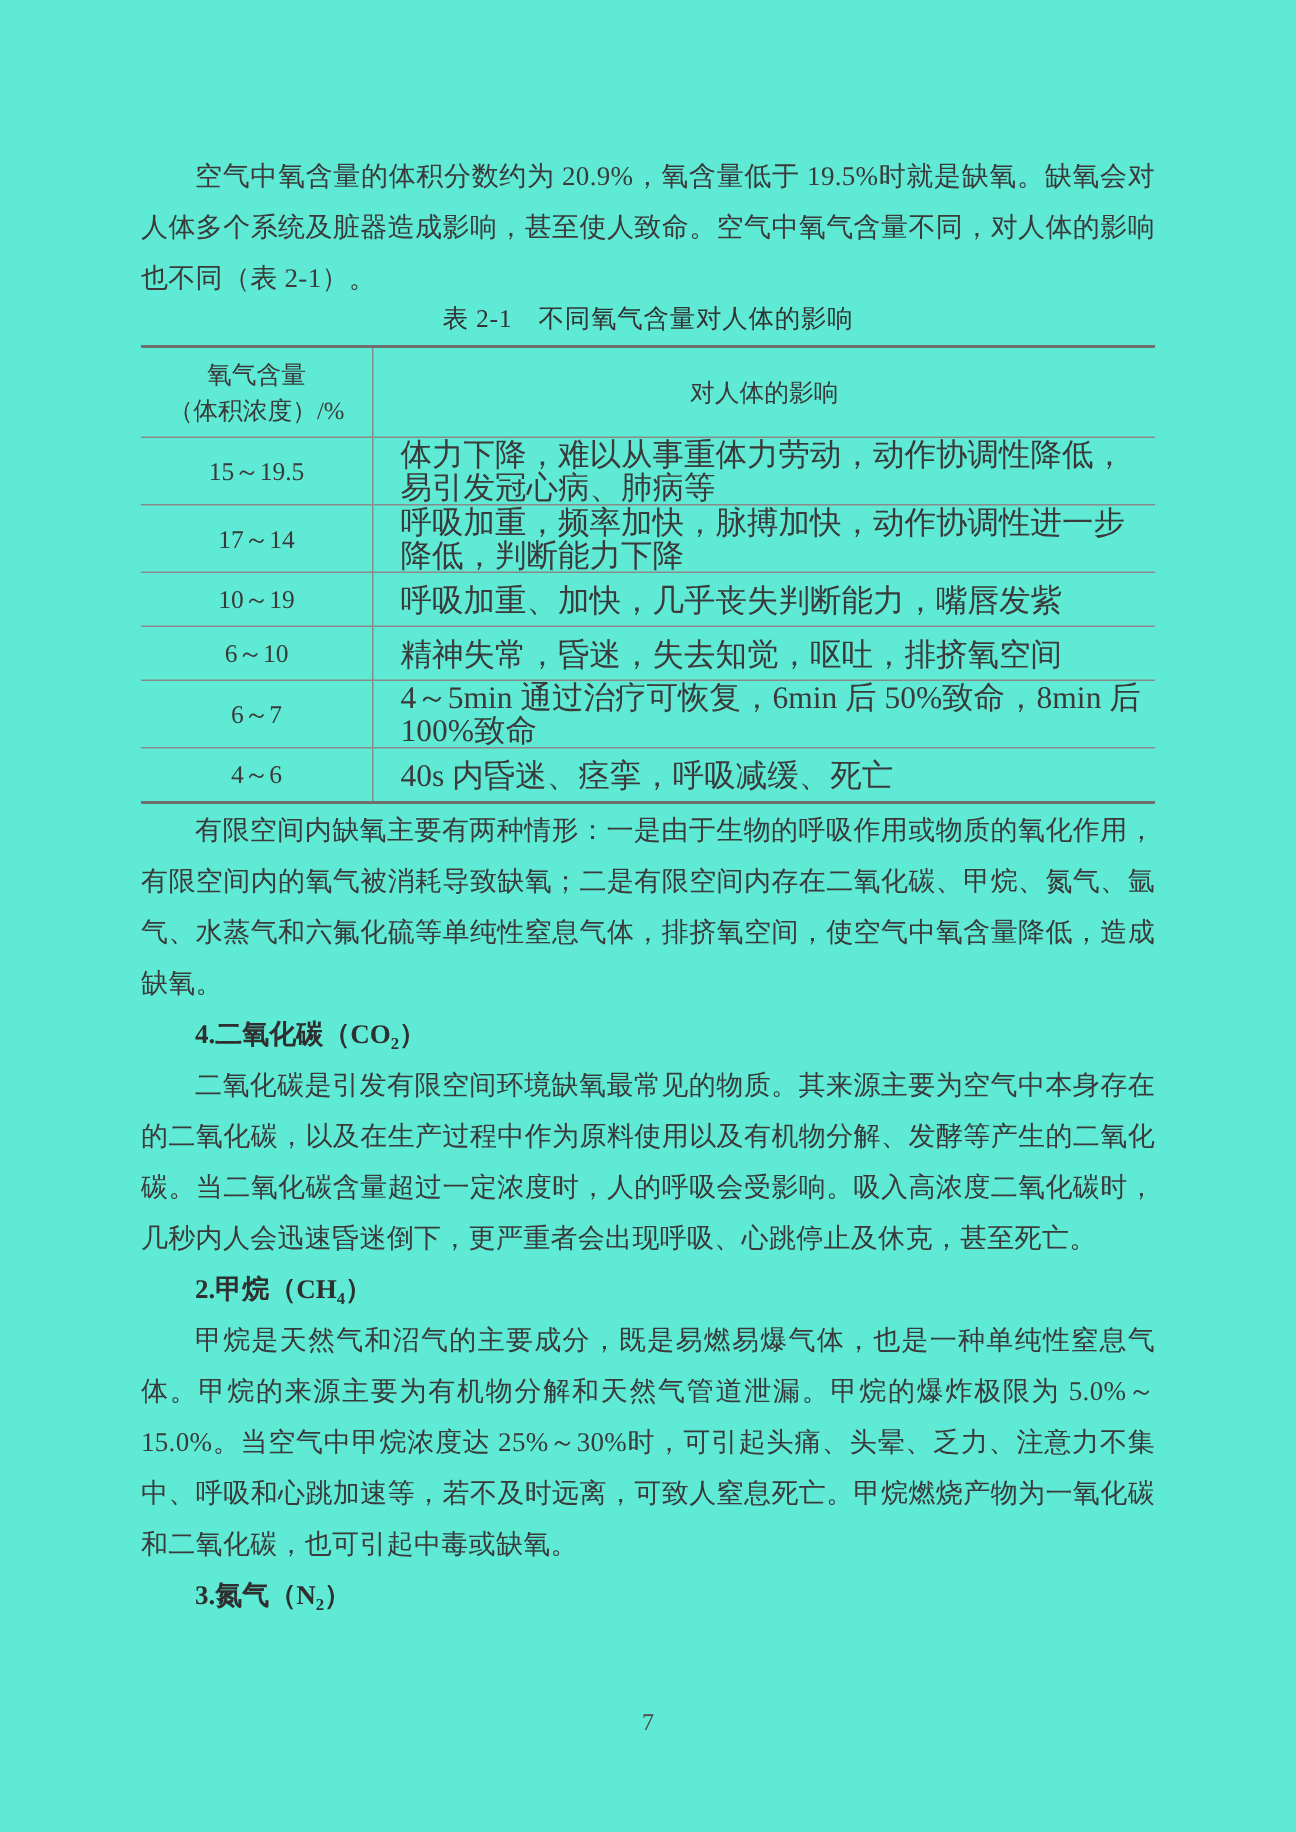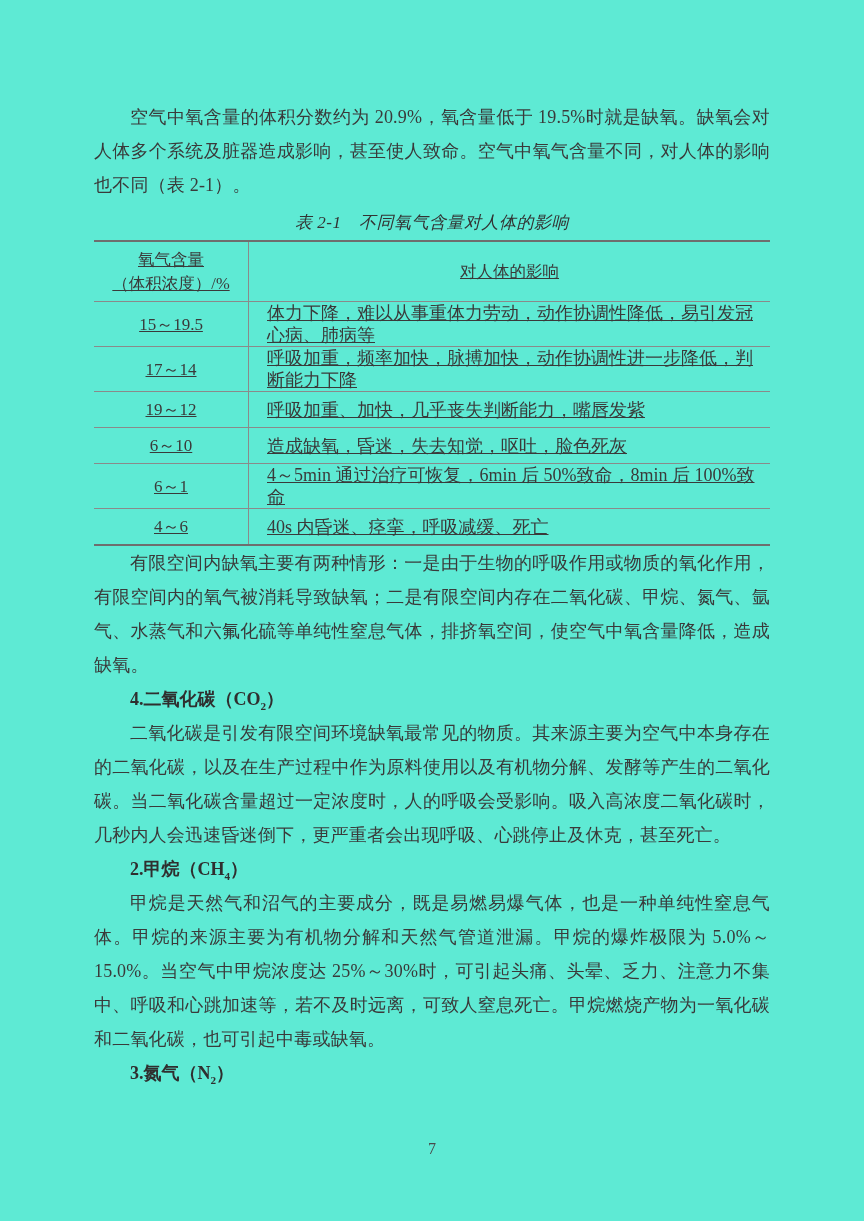--- a/index.html
+++ b/index.html
@@ -36,36 +36,33 @@
     line-height: 34px;
     font-weight: bold;
     text-indent: 2em;
     color: #2f2f2f;
   }
   .section-heading sub {
     font-size: 0.62em;
     line-height: 0;
   }
   .table-caption {
-    margin-top: 10px;
     text-align: center;
     font-size: 17px;
     line-height: 22px;
     letter-spacing: 0.5px;
     color: #333333;
-    font-style: italic;
   }
   table.oxygen-table {
     width: 100%;
     border-collapse: collapse;
     margin-top: 6px;
     border-top: 2px solid #6e6e6e;
     border-bottom: 2px solid #6e6e6e;
     color: #3a3a3a;
-    text-decoration: underline;
   }
   .oxygen-table th, .oxygen-table td {
     font-weight: normal;
     border-bottom: 1px solid #8a8a8a;
     vertical-align: middle;
   }
   .oxygen-table tbody tr:last-child td {
     border-bottom: none;
   }
   .oxygen-table .col-range {
@@ -83,21 +80,21 @@
   .oxygen-table th.col-effect {
     text-align: center;
     font-size: 16.5px;
   }
   .oxygen-table td {
     height: 33px;
   }
   .oxygen-table td.col-effect {
     text-align: left;
     padding: 0 8px 0 18px;
-    font-size: 18px;
+    font-size: 21px;
     line-height: 22px;
     margin-left: 27px;
   }
   .page-number {
     position: absolute;
     left: 0;
     right: 0;
     top: 1140px;
     text-align: center;
     font-size: 16px;
@@ -127,29 +124,29 @@
       <tbody>
         <tr>
           <td class="col-range">15～19.5</td>
           <td class="col-effect">体力下降，难以从事重体力劳动，动作协调性降低，易引发冠心病、肺病等</td>
         </tr>
         <tr>
           <td class="col-range">17～14</td>
           <td class="col-effect">呼吸加重，频率加快，脉搏加快，动作协调性进一步降低，判断能力下降</td>
         </tr>
         <tr>
-          <td class="col-range">19～12</td>
+          <td class="col-range">10～19</td>
           <td class="col-effect">呼吸加重、加快，几乎丧失判断能力，嘴唇发紫</td>
         </tr>
         <tr>
           <td class="col-range">6～10</td>
-          <td class="col-effect">造成缺氧，昏迷，失去知觉，呕吐，脸色死灰</td>
+          <td class="col-effect">精神失常，昏迷，失去知觉，呕吐，排挤氧空间</td>
         </tr>
         <tr>
-          <td class="col-range">6～1</td>
+          <td class="col-range">6～7</td>
           <td class="col-effect">4～5min 通过治疗可恢复，6min 后 50%致命，8min 后 100%致命</td>
         </tr>
         <tr>
           <td class="col-range">4～6</td>
           <td class="col-effect">40s 内昏迷、痉挛，呼吸减缓、死亡</td>
         </tr>
       </tbody>
     </table>
 
     <p class="para">有限空间内缺氧主要有两种情形：一是由于生物的呼吸作用或物质的氧化作用，有限空间内的氧气被消耗导致缺氧；二是有限空间内存在二氧化碳、甲烷、氮气、氩气、水蒸气和六氟化硫等单纯性窒息气体，排挤氧空间，使空气中氧含量降低，造成缺氧。</p>

